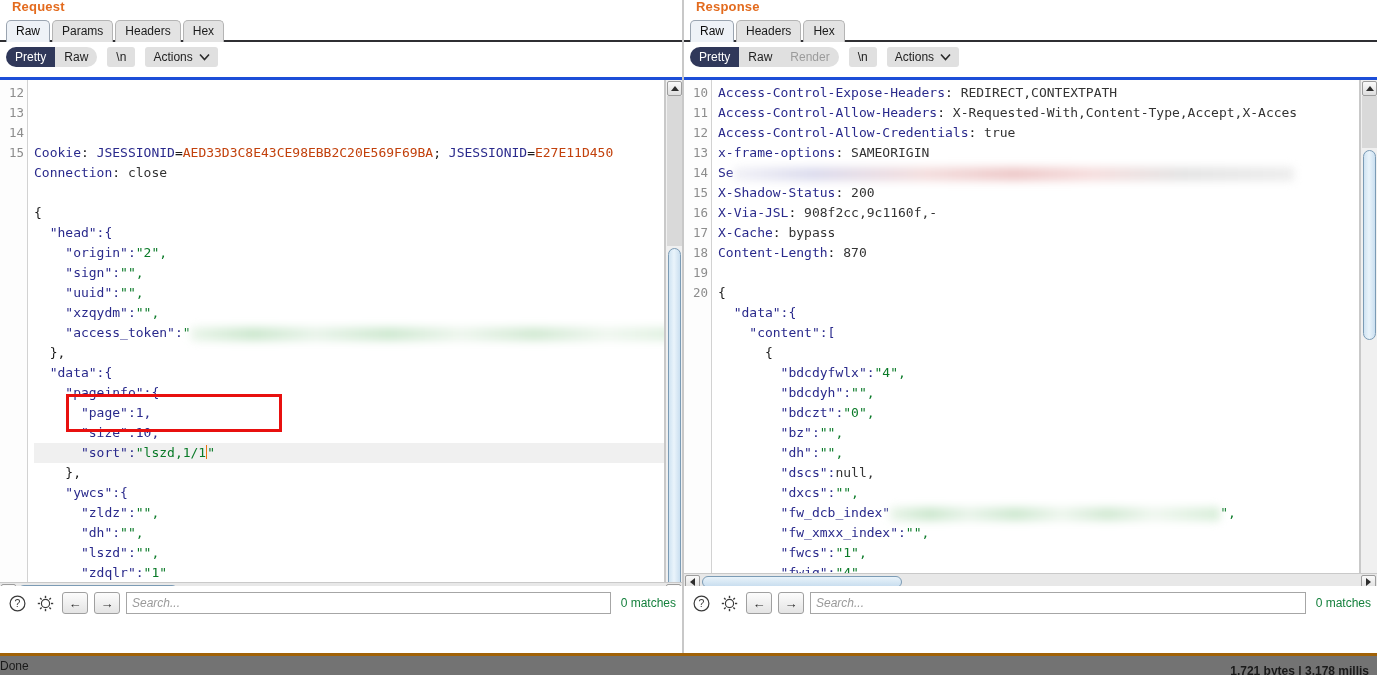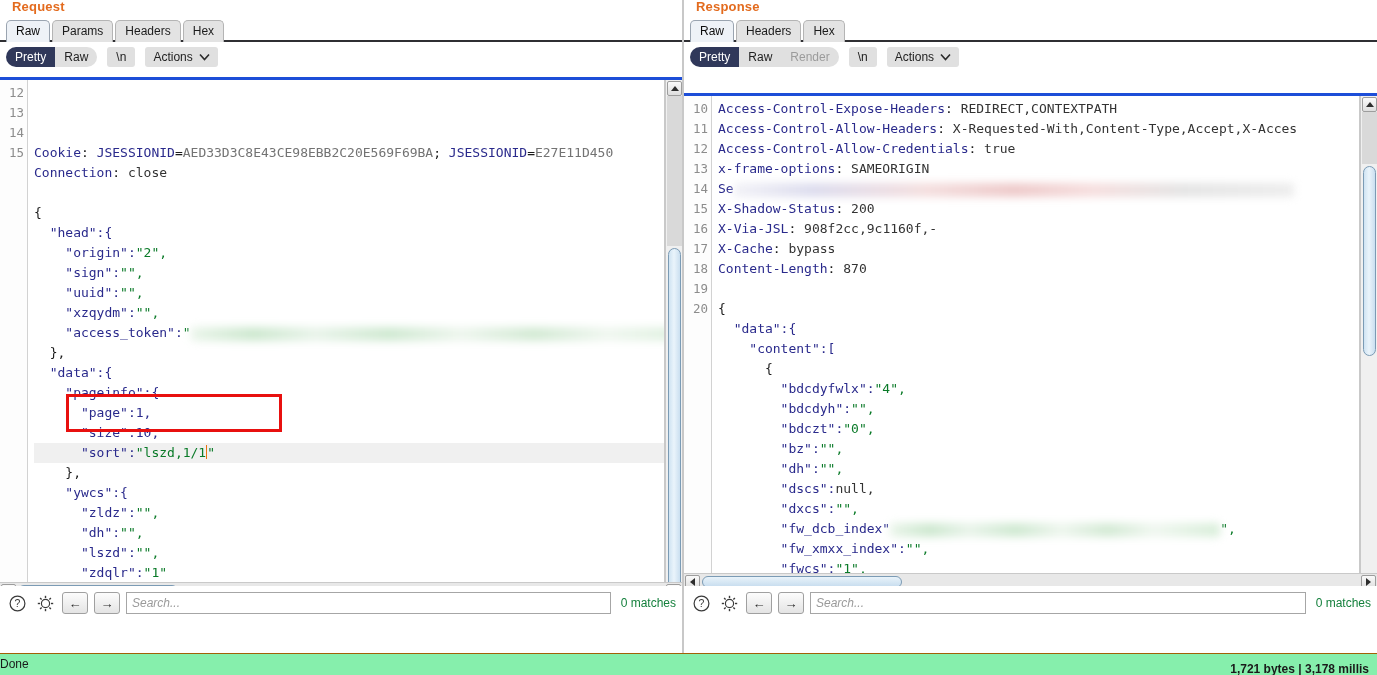--- a/index.html
+++ b/index.html
@@ -84,21 +84,21 @@
   .chev { display:inline-block; }
 
   
   .editor-wrap {
     position: absolute; left: 0; right: 0;
     top: 77px; bottom: 21px;
     background: #fff;
     border-top: 3px solid #1d4ed8;
   }
   #request-panel .editor-wrap { top: 77px; bottom: 21px; }
-  #response-panel .editor-wrap { top: 77px; bottom: 30px; margin-top: 16px; }
+  #response-panel .editor-wrap { top: 77px; bottom: 30px; }
 
   .editor {
     position: absolute; left:0; top:0; right:17px; bottom:0;
     background: #fff; overflow: hidden;
     display: flex;
     border-right: 1px solid #c9c9c9;
   }
   .gutter {
     width: 28px; flex: 0 0 28px;
     background: #fdfdfd;
@@ -118,21 +118,21 @@
     font-family: "DejaVu Sans Mono", monospace;
     font-size: 13px; line-height: 20px;
     color: #1a1a1a; white-space: pre;
     overflow: hidden;
   }
   .ln { height: 20px; white-space: pre; }
   .k  { color: #2a2a8c; }           
   .s  { color: #0a7a28; }           
   .n  { color: #2a2a8c; }           
   .v  { color: #333; }              
-  .red{ color: #737373; }
+  .red{ color: #c2410c; }
   .punc { color:#1a1a1a; }
 
   .clipped { position:absolute; left:6px; top:-17px; color:#555; opacity:.45; }
 
   
   .row-hl { background: #f0f0f0; }
 
   
   .redbox {
     position: absolute;
@@ -224,22 +224,22 @@
     flex: 1 1 auto; height: 22px;
     background: #fff; border: 1px solid #a6a6a6;
     font-size: 12px; font-style: italic; color: #9a9a9a;
     display: flex; align-items: center; padding: 0 5px;
   }
   .matches { font-size: 12px; color: #15803d; white-space: nowrap; padding-left: 4px; }
 
   
   .statusbar {
     position: absolute; left: 0; bottom: 0; width: 1377px; height: 22px;
-    background: #86efac;
-    border-top: 1px solid #a16207;
+    background: #737373;
+    border-top: 3px solid #a16207;
   }
   .status-left {
     position:absolute; left: 0; top: 3px;
     font-size: 12px; color: #1a1a1a;
   }
   .status-right {
     position:absolute; right: 8px; top: 8px;
     font-size: 12px; color: #1a1a1a; font-weight: bold;
   }
 

